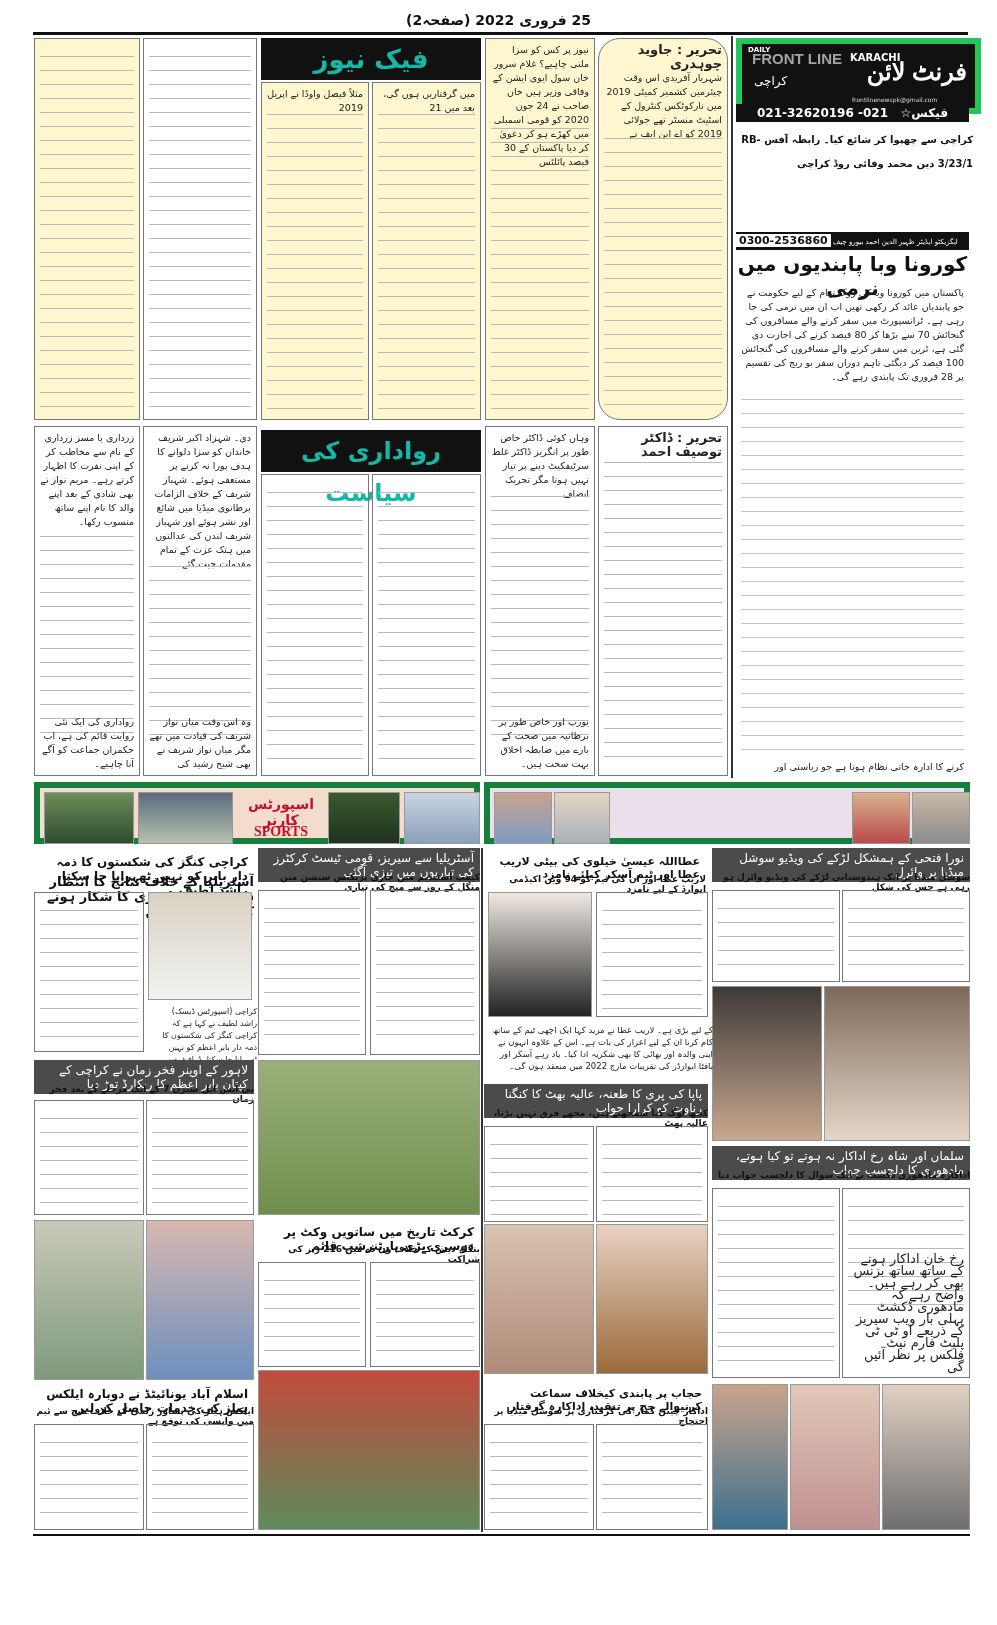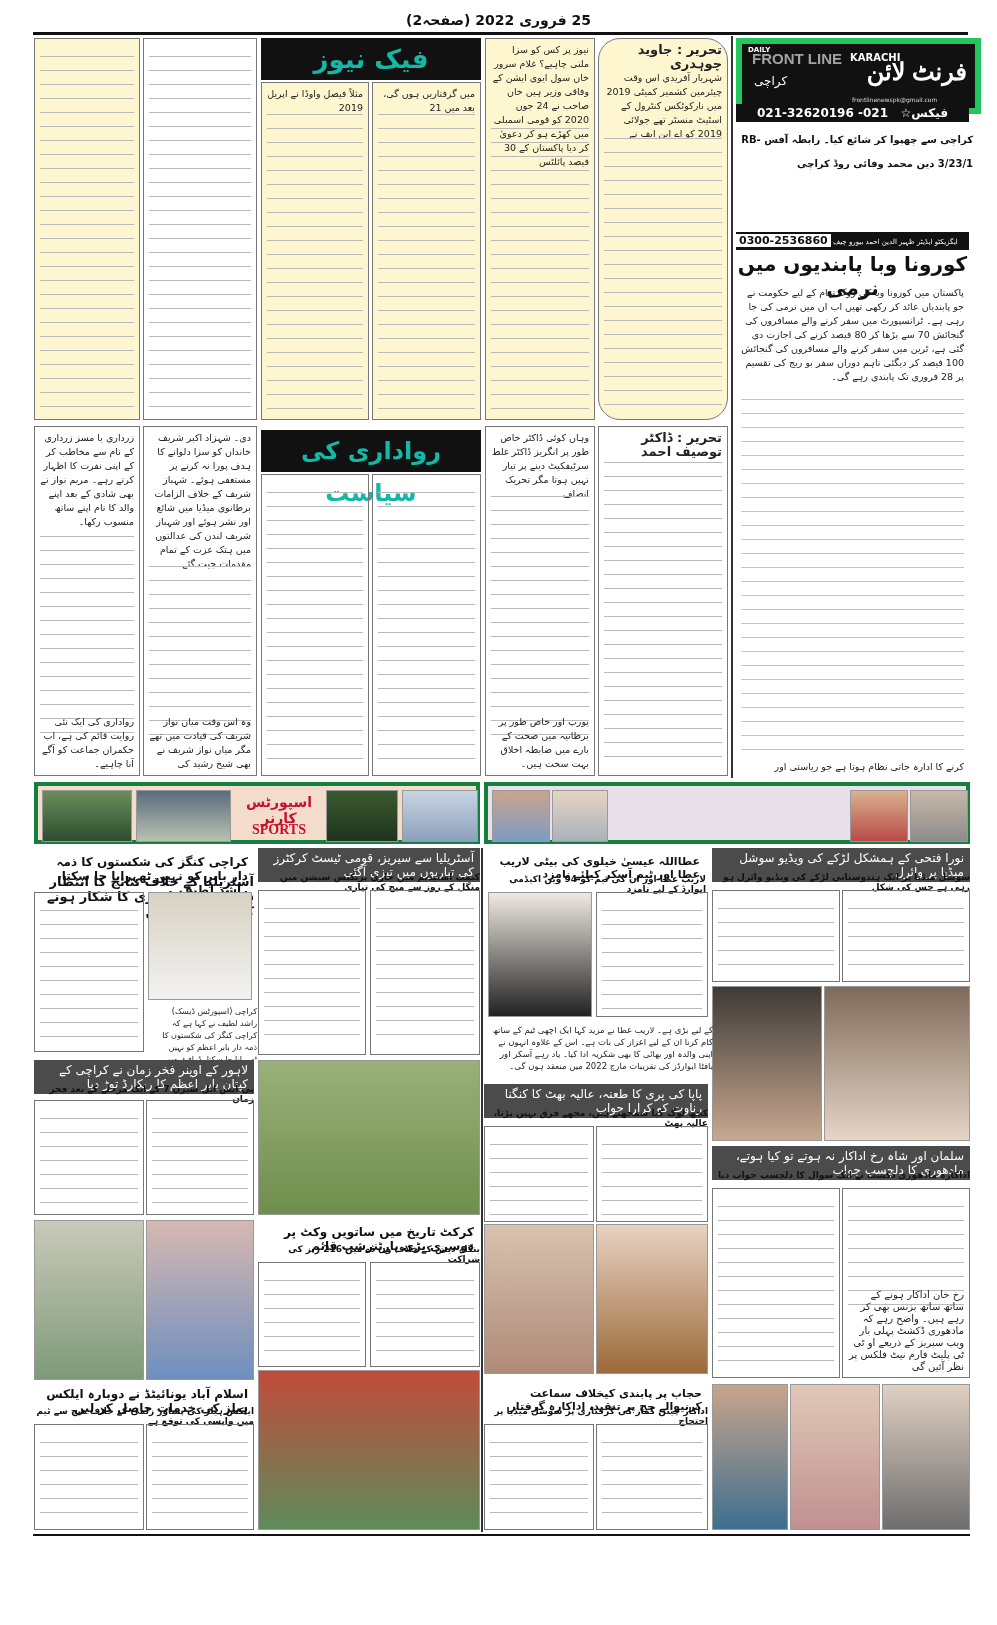--- a/index.html
+++ b/index.html
@@ -13,21 +13,21 @@
   .yellow { background:#fdf6cf; }
   .body-text { font-size:9.5px; line-height:14px; padding:4px 5px; color:#222; }
   .lines { position:absolute; left:5px; right:5px; top:8px; bottom:6px;
            background: repeating-linear-gradient(to bottom, transparent 0 9px, #b9b9b9 9px 10px, transparent 10px 14px); }
   .banner { background:#111; color:#14b8a6; font-weight:bold; text-align:center; }
   .byline { font-weight:bold; font-size:13px; direction:rtl; }
   .phone-bar { background:#111; color:#fff; font-weight:bold; font-size:15px; text-align:center; }
   .sub-head { background:#4b4b4b; color:#fff; font-size:12px; direction:rtl; text-align:right; padding:3px 6px; box-sizing:border-box; }
   .head-plain { font-size:12px; font-weight:bold; direction:rtl; text-align:right; padding:3px 6px; box-sizing:border-box; }
   .photo { box-sizing:border-box; border:1px solid #999; }
-  .strip { border:4px solid #15803d; box-sizing:border-box; }
+  .strip { border:6px solid #15803d; box-sizing:border-box; }
   .vsep { background:#333; }
 </style>
 </head>
 <body>
 
 <div class="abs folio urdu" style="text-align:center">25 فروری 2022 (صفحہ2)</div>
 <div class="abs topline"></div>
 
 <div class="abs" style="left:736px; top:38px; width:233px; height:64px; border:6px solid #22c55e; background:#111;">
   <div class="abs" style="left:6px; top:2px; font-size:7px; color:#fff; font-weight:bold;">DAILY</div>
@@ -208,21 +208,21 @@
 <div class="abs photo" style="left:484px; top:1224px; width:110px; height:150px; background:linear-gradient(#d8c2b0,#b08a78);"></div>
 <div class="abs photo" style="left:596px; top:1224px; width:112px; height:150px; background:linear-gradient(#e8d2c2,#9c6a3a);"></div>
 
 <div class="abs sub-head" style="left:712px; top:1146px; width:258px;">سلمان اور شاہ رخ اداکار نہ ہوتے تو کیا ہوتے، مادھوری کا دلچسپ جواب</div>
 <div class="abs urdu" style="left:712px; top:1170px; width:258px; font-size:9px; font-weight:bold;">اداکارہ مادھوری ڈکشٹ نے ایک سوال کا دلچسپ جواب دیا</div>
 <div class="abs col" style="left:712px; top:1188px; width:128px; height:190px;">
     <div class="lines"></div>
   </div>
 <div class="abs col urdu body-text" style="left:842px; top:1188px; width:128px; height:190px;">
   <div class="lines" style="bottom:70px;"></div>
-  <div class="abs" style="left:5px; right:5px; bottom:4px; font-size:10px; line-height:12px;">رخ خان اداکار ہونے کے ساتھ ساتھ بزنس بھی کر رہے ہیں۔ واضح رہے کہ مادھوری ڈکشٹ پہلی بار ویب سیریز کے ذریعے او ٹی ٹی پلیٹ فارم نیٹ فلکس پر نظر آئیں گی</div>
+  <div class="abs" style="left:5px; right:5px; bottom:4px; font-size:13px; line-height:12px;">رخ خان اداکار ہونے کے ساتھ ساتھ بزنس بھی کر رہے ہیں۔ واضح رہے کہ مادھوری ڈکشٹ پہلی بار ویب سیریز کے ذریعے او ٹی ٹی پلیٹ فارم نیٹ فلکس پر نظر آئیں گی</div>
 </div>
 <div class="abs photo" style="left:712px; top:1384px; width:76px; height:146px; background:linear-gradient(#c9a48c,#3d6f8f);"></div>
 <div class="abs photo" style="left:790px; top:1384px; width:90px; height:146px; background:linear-gradient(#e0c8b8,#c09090);"></div>
 <div class="abs photo" style="left:882px; top:1384px; width:88px; height:146px; background:linear-gradient(#e0d0c2,#6e6e6e);"></div>
 
 <div class="abs head-plain" style="left:484px; top:1384px; width:224px; font-size:11px;">حجاب پر پابندی کیخلاف سماعت کرنیوالے جج پر تنقید، اداکارہ گرفتار</div>
 <div class="abs urdu" style="left:484px; top:1406px; width:224px; font-size:9px; font-weight:bold;">اداکار چیتن کمار کی گرفتاری پر سوشل میڈیا پر احتجاج</div>
 <div class="abs col" style="left:484px; top:1424px; width:110px; height:106px;">
     <div class="lines"></div>
   </div>

